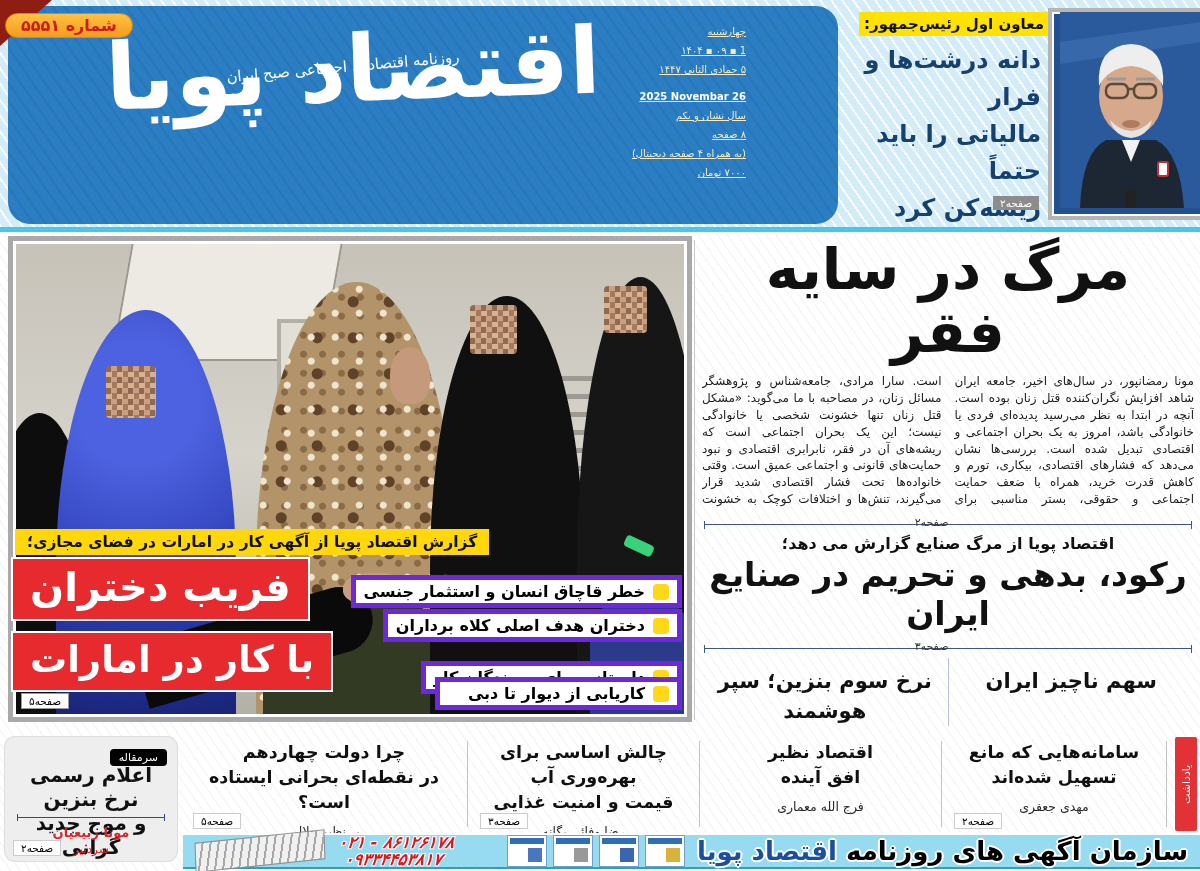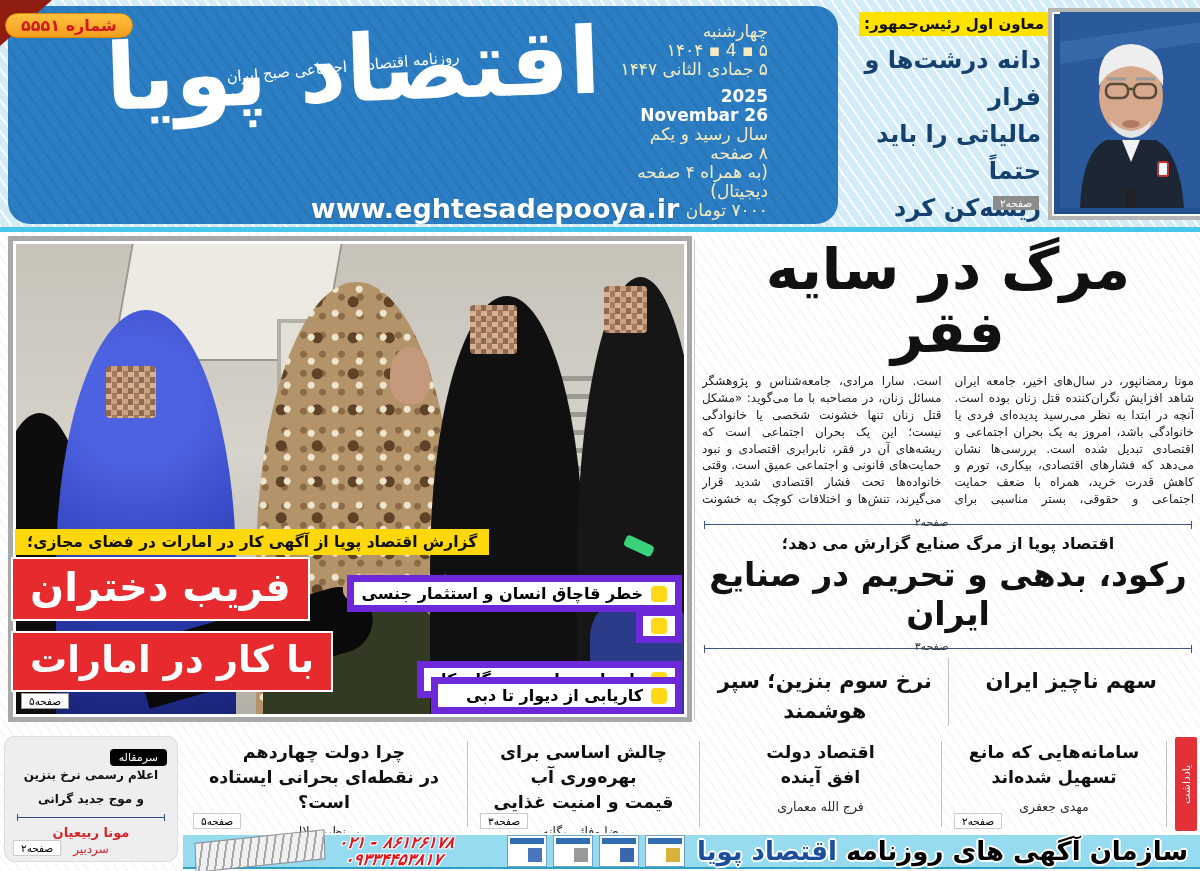--- a/index.html
+++ b/index.html
@@ -8,21 +8,21 @@
         background-image:repeating-linear-gradient(55deg,rgba(130,130,130,.07) 0 1.5px,transparent 1.5px 8px);}
   
   .topbar{position:absolute;left:0;top:0;width:1200px;height:227px;background:#d4ecf8;
           background-image:repeating-linear-gradient(55deg,rgba(255,255,255,.85) 0 2px,transparent 2px 9px);}
   .cyanline{position:absolute;left:0;top:227px;width:1200px;height:5px;background:#48c7ec;}
   .masthead{position:absolute;left:8px;top:6px;width:830px;height:218px;border-radius:22px;background:#2b7ec4;
             background-image:repeating-linear-gradient(55deg,rgba(0,0,0,.06) 0 2.5px,transparent 2.5px 10px);overflow:hidden;}
   .logo{position:absolute;left:75px;top:-10px;width:540px;color:#fff;font-size:92px;font-weight:bold;
         text-align:center;transform:rotate(-2deg);line-height:1.6;}
   .tagline{position:absolute;left:218px;top:52px;color:#fff;font-size:15px;transform:rotate(-5deg);}
-  .dates{position:absolute;right:70px;top:16px;width:150px;text-align:right;color:#f7ecc0;font-size:17px;line-height:19px;}
+  .dates{position:absolute;right:92px;top:16px;width:150px;text-align:right;color:#f7ecc0;font-size:10px;line-height:19px;text-decoration:underline;}
   .dates .ltr{direction:ltr;unicode-bidi:isolate;display:block;}
   .dates .g{color:#fff;font-weight:bold;margin-top:8px;}
   .mast-url{position:absolute;left:282px;bottom:0px;width:410px;text-align:center;color:#fff;font-weight:bold;
             font-size:27px;direction:ltr;text-shadow:0 1px 2px rgba(0,0,0,.25);}
   .corner-ribbon{position:absolute;left:0;top:0;width:52px;height:46px;background:#8f1d12;clip-path:polygon(0 0,100% 0,0 100%);}
   .issue-badge{position:absolute;left:5px;top:13px;background:linear-gradient(#ffc040,#f49d1d);border:1px solid #d98a00;
                border-radius:14px;padding:2px 15px;color:#cf1a20;font-weight:bold;font-size:16px;}
   
   .vp{position:absolute;left:845px;top:0;width:355px;height:227px;}
   .vp-kicker{position:absolute;left:14px;top:12px;width:182px;background:#ffe200;color:#111;font-weight:bold;
@@ -63,21 +63,21 @@
   .armP{position:absolute;left:18%;bottom:8%;width:36%;height:14%;background:#0a0a0a;transform:rotate(-16deg);border-radius:0 40px 40px 0;}
   .handP{position:absolute;left:49%;bottom:23%;width:10%;height:7%;background:#c79e80;border-radius:45%;}
   .fingerP{position:absolute;left:57%;bottom:26.5%;width:8%;height:2.6%;background:#c79e80;border-radius:4px;transform:rotate(-6deg);}
   .brace5{position:absolute;left:91%;top:63%;width:4.5%;height:2.5%;background:#37d27a;border-radius:4px;transform:rotate(25deg);}
   .ph-kicker{position:absolute;left:2px;top:288px;background:#ffd70a;color:#111;font-weight:bold;font-size:15.5px;
              line-height:26px;padding:0 12px;white-space:nowrap;}
   .red-h{position:absolute;left:0;background:#e62a2d;outline:2px solid #fff;color:#fff;font-weight:bold;
          text-align:center;padding:5px 17px 9px;white-space:nowrap;}
   .red1{top:318px;font-size:40px;}
   .red2{top:392px;font-size:37px;}
-  .bullet{position:absolute;right:5px;display:flex;align-items:center;gap:8px;background:#fff;border:7px solid #6d28d9;
+  .bullet{position:absolute;right:5px;display:flex;align-items:center;gap:8px;background:#fff;border:5px solid #6d28d9;
           padding:2px 8px;font-weight:bold;font-size:16px;white-space:nowrap;}
   .bullet .sq{width:16px;height:16px;background:#ffd918;border-radius:4px;flex:none;}
   .b1{top:334px;} .b2{top:368px;} .b3{top:420px;} .b4{top:436px;padding-left:28px;}
   .ph-page{position:absolute;left:8px;top:452px;background:#fff;border:1px solid #999;font-size:10.5px;padding:1px 7px;}
   
   .vdiv{position:absolute;left:694px;top:240px;width:1px;height:480px;background:#c9c9c9;}
   .main-col{position:absolute;left:702px;top:236px;width:492px;height:498px;overflow:hidden;color:#111;}
   .kick{font-size:16px;font-weight:bold;text-align:center;margin:4px 0 0;}
   .h1{font-size:57px;font-weight:bold;text-align:center;line-height:1.1;margin:2px 0 10px;}
   .lead-body{display:flex;gap:13px;max-height:136px;overflow:hidden;font-size:12px;line-height:16.8px;text-align:justify;color:#1c1c1c;}
@@ -89,21 +89,21 @@
              font-size:11px;color:#333;font-style:normal;}
   .h2{font-size:33px;font-weight:bold;text-align:center;margin:2px 0 2px;}
   .sub-row{display:flex;margin-top:4px;}
   .subcell{flex:1;padding:8px 6px 0;position:relative;}
   .subcell:first-child{border-left:1px solid #b9c2d4;}
   .sub-h{font-size:21px;font-weight:bold;text-align:center;line-height:30px;}
   
   .editorial{position:absolute;left:5px;top:737px;width:172px;height:124px;background:#eeeeee;border-radius:10px;
              box-shadow:0 0 0 1px #ddd;}
   .ed-tag{position:absolute;top:12px;right:10px;background:#000000;color:#fff;font-size:11px;padding:2px 9px;border-radius:4px;}
-  .ed-title{position:absolute;top:26px;left:6px;right:6px;text-align:center;font-weight:bold;font-size:12px;line-height:24px;color:#111;}
+  .ed-title{position:absolute;top:26px;left:6px;right:6px;text-align:center;font-weight:bold;font-size:20px;line-height:24px;color:#111;}
   .ed-rule{position:absolute;top:80px;left:12px;right:12px;height:1px;background:#2c4a8c;}
   .ed-rule i{position:absolute;width:1px;height:7px;background:#2c4a8c;top:-3px;}
   .ed-rule i.l{left:0;} .ed-rule i.r{right:0;}
   .ed-author{position:absolute;top:88px;left:0;right:0;text-align:center;color:#d6252b;font-weight:bold;font-size:13px;}
   .ed-role{position:absolute;top:105px;left:0;right:0;text-align:center;color:#d6252b;font-size:12px;}
   .ed-page{position:absolute;bottom:5px;left:8px;background:#fff;border:1px solid #ccc;font-size:10.5px;padding:1px 7px;}
   .briefs{position:absolute;left:183px;top:737px;width:1014px;height:94px;display:flex;align-items:stretch;}
   .note-tab{width:22px;flex:none;background:#e23237;color:#fff;display:flex;align-items:center;justify-content:center;
             writing-mode:vertical-rl;transform:rotate(180deg);font-size:11px;letter-spacing:1px;border-radius:2px;}
   .bsep{width:1px;background:#c2c2c2;margin:4px 8px;flex:none;}
@@ -136,29 +136,28 @@
 <body>
 
 <div class="page">
 
   <div class="topbar">
     <div class="masthead">
       <div class="tagline">روزنامه اقتصادی، اجتماعی صبح ایران</div>
       <div class="logo">اقتصاد پویا</div>
       <div class="dates">
         <span>چهارشنبه</span>
-        <span class="ltr">۱۴۰۴ ▪ 4 ▪ ۵</span>
+        <span class="ltr">۱۴۰۴ ▪ ۰۹ ▪ 1</span>
         <span>۵ جمادی الثانی ۱۴۴۷</span>
         <span class="ltr g">2025 Novembar 26</span>
-        <span>سال رسید و یکم</span><br>
+        <span>سال نشان و یکم</span><br>
         <span>۸ صفحه</span><br>
         <span>(به همراه ۴ صفحه دیجیتال)</span><br>
         <span>۷۰۰۰ تومان</span>
       </div>
-      <div class="mast-url">www.eghtesadepooya.ir</div>
     </div>
     <div class="corner-ribbon"></div>
     <div class="issue-badge">شماره ۵۵۵۱</div>
 
     <div class="vp">
       <div class="vp-kicker">معاون اول رئیس‌جمهور:</div>
       <div class="vp-head">
         <span>دانه درشت‌ها و فرار</span><br>
         <span>مالیاتی را باید حتماً</span><br>
         <span>ریشه‌کن کرد</span>
@@ -210,20 +209,21 @@
     </div>
     <div class="ph-kicker">گزارش اقتصاد پویا از آگهی کار در امارات در فضای مجازی؛</div>
     <div class="red-h red1">فریب دختران</div>
     <div class="red-h red2">با کار در امارات</div>
     <div class="bullet b1">
         <span class="sq"></span>
         <span>خطر قاچاق انسان و استثمار جنسی</span>
       </div>
     <div class="bullet b2">
         <span class="sq"></span>
+        <span>دختران هدف اصلی کلاه برداران</span>
       </div>
     <div class="bullet b3">
         <span class="sq"></span>
         <span>دام تازه برای جویندگان کار</span>
       </div>
     <div class="bullet b4">
         <span class="sq"></span>
         <span>کاریابی از دیوار تا دبی</span>
       </div>
     <div class="ph-page">صفحه۵</div>
@@ -286,21 +286,21 @@
   <div class="briefs">
     <div class="note-tab">یادداشت</div>
     <div class="bsep"></div>
     <div class="brief b-w0">
       <div class="t"><span>سامانه‌هایی که مانع</span><br><span>تسهیل شده‌اند</span></div>
       <div class="a">مهدی جعفری</div>
       <div class="ptag">صفحه۲</div>
     </div>
     <div class="bsep"></div>
     <div class="brief b-w1">
-      <div class="t"><span>اقتصاد دولت</span><br><span>افق آینده</span></div>
+      <div class="t"><span>اقتصاد نظیر</span><br><span>افق آینده</span></div>
       <div class="a">فرج الله معماری</div>
 
     </div>
     <div class="bsep"></div>
     <div class="brief b-w2">
       <div class="t"><span>چالش اساسی برای بهره‌وری آب</span><br><span>قیمت و امنیت غذایی</span></div>
       <div class="a">رضا وفائی یگانه</div>
       <div class="ptag">صفحه۳</div>
     </div>
     <div class="bsep"></div>

